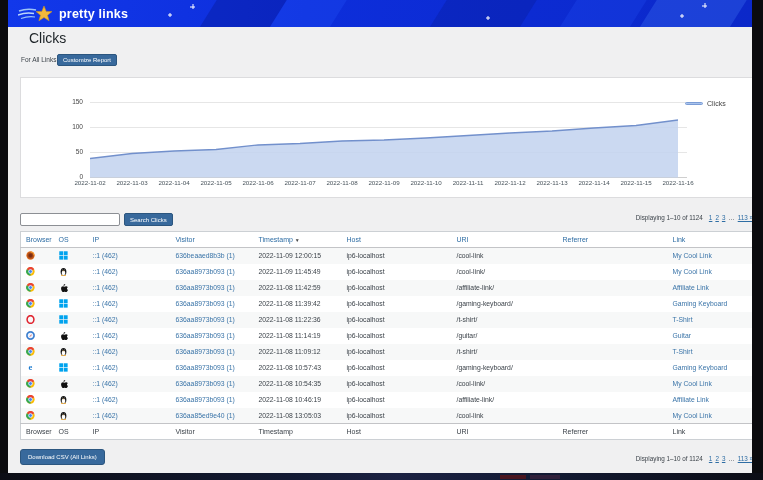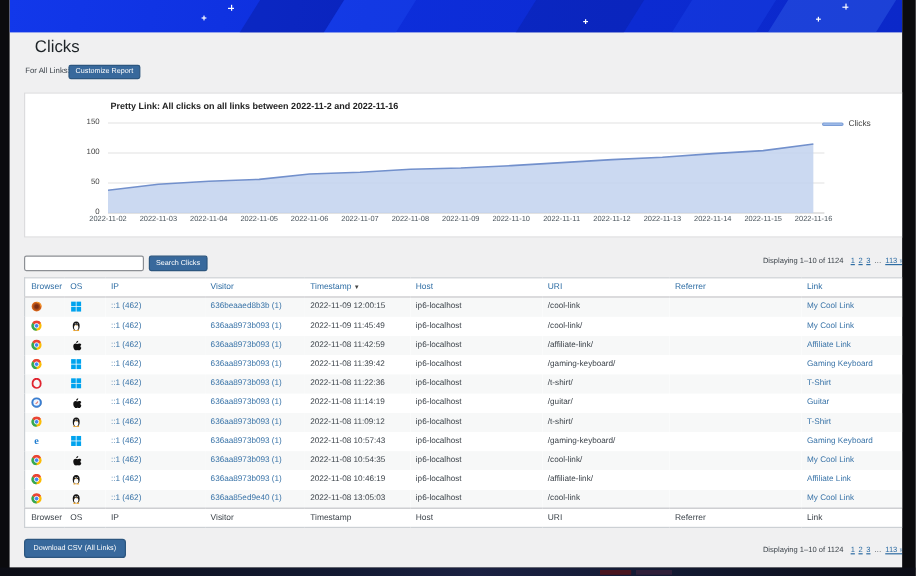--- a/index.html
+++ b/index.html
@@ -89,28 +89,36 @@
     <div class="band b1"></div>
     <div class="band b2"></div>
     <div class="band b3"></div>
     <div class="band b4"></div>
     <div class="band b5"></div>
     <div class="sparkle" style="left:160px;top:13px;width:4px;height:4px"></div>
     <div class="sparkle" style="left:182px;top:4px;width:5px;height:5px"></div>
     <div class="sparkle" style="left:478px;top:16px;width:4px;height:4px"></div>
     <div class="sparkle" style="left:672px;top:14px;width:4px;height:4px"></div>
     <div class="sparkle" style="left:694px;top:3px;width:5px;height:5px"></div>
+    <div class="logo">
+      <svg width="36" height="20" viewBox="0 0 36 20">
+        <path d="M1 7 Q9 4 18 6" stroke="#9cc3f7" stroke-width="1.6" fill="none"></path>
+        <path d="M0 11 Q8 8 16 9.5" stroke="#bcd6fa" stroke-width="1.4" fill="none"></path>
+        <path d="M3 14.5 Q10 12 17 13" stroke="#9cc3f7" stroke-width="1.2" fill="none"></path>
+        <polygon points="26,2 28.2,7.4 34,7.6 29.5,11.2 31.1,16.8 26,13.5 20.9,16.8 22.5,11.2 18,7.6 23.8,7.4" fill="#f2b93c" stroke="#c9921f" stroke-width="0.6"></polygon>
+      </svg>
+      <span class="logo-text">pretty links</span>
+    </div>
   </div>
 
   <div class="h1">Clicks</div>
   <span class="filter-label">For All Links:</span>
   <button class="btn customize-btn">Customize Report</button>
 
   <div class="chart-panel">
-    <div class="chart-title">Pretty Link: All clicks on all links between 2022-11-2 and 2022-11-16</div>
     <div id="grid-layer">
         <div class="gridline zero" style="top: 99px;"></div>
         <div class="gridline" style="top: 74px;"></div>
         <div class="gridline" style="top: 49px;"></div>
         <div class="gridline" style="top: 24px;"></div>
       </div>
     <div id="ytick-layer">
         <div class="ytick" style="top: 95px;">0</div>
         <div class="ytick" style="top: 70px;">50</div>
         <div class="ytick" style="top: 45px;">100</div>

